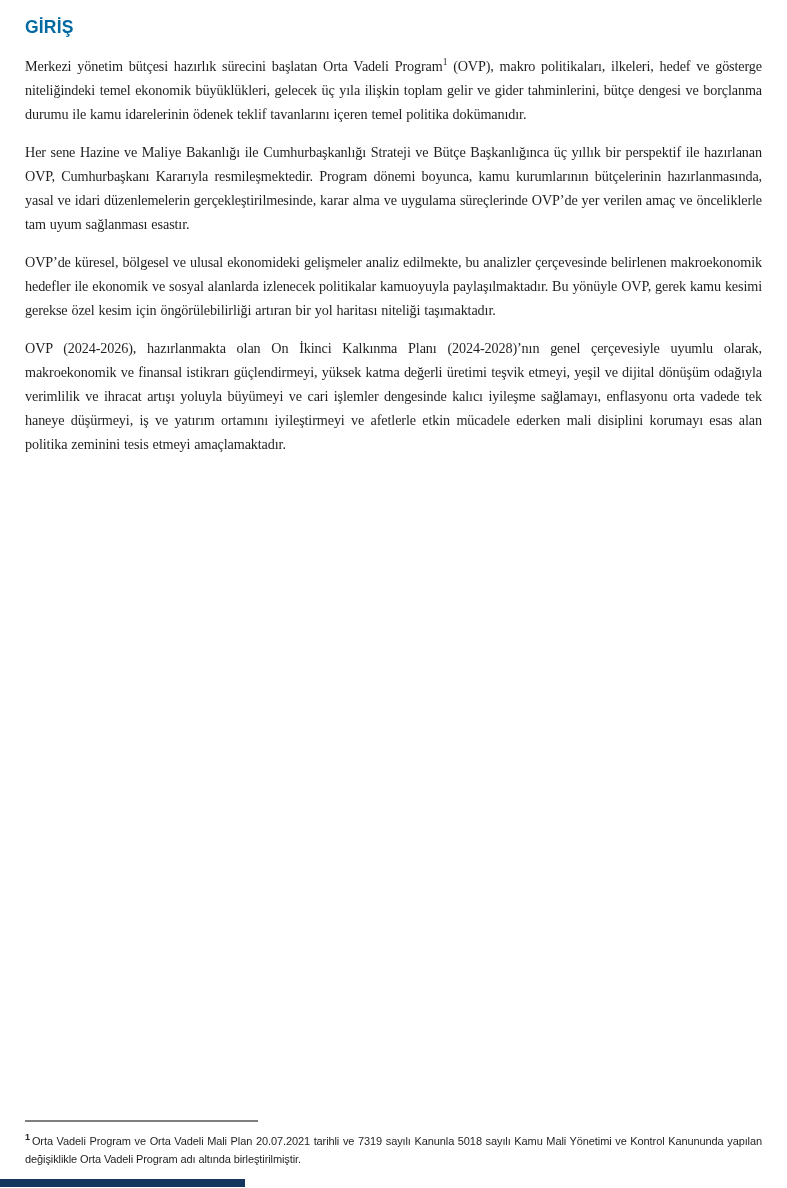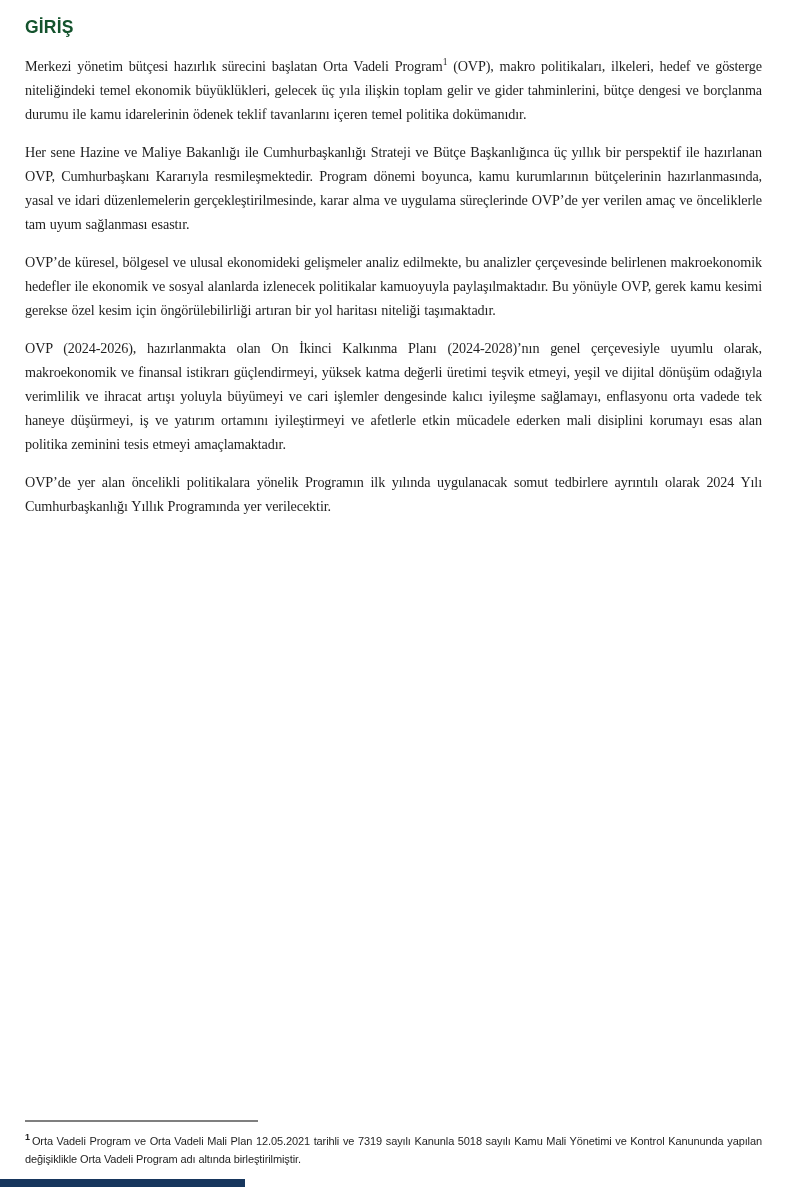--- a/index.html
+++ b/index.html
@@ -76,33 +76,32 @@
     height: 8px;
     background: #17365d;
   }
 </style>
 </head>
 <body>
 
 <div class="page">
   <div class="content">
 
-    <h1 class="doc-heading" style="color: #14532d; margin-top: 16px;">GİRİŞ</h1>
+    <h1 class="doc-heading" style="color: #0369a1; margin-top: 16px;">GİRİŞ</h1>
 
     <p class="body-par"><span>Merkezi yönetim bütçesi hazırlık sürecini başlatan Orta Vadeli Program</span><sup class="fn-ref">1</sup><span> (OVP), makro politikaları, ilkeleri, hedef ve gösterge niteliğindeki temel ekonomik büyüklükleri, gelecek üç yıla ilişkin toplam gelir ve gider tahminlerini, bütçe dengesi ve borçlanma durumu ile kamu idarelerinin ödenek teklif tavanlarını içeren temel politika dokümanıdır.</span></p>
 
     <p class="body-par">Her sene Hazine ve Maliye Bakanlığı ile Cumhurbaşkanlığı Strateji ve Bütçe Başkanlığınca üç yıllık bir perspektif ile hazırlanan OVP, Cumhurbaşkanı Kararıyla resmileşmektedir. Program dönemi boyunca, kamu kurumlarının bütçelerinin hazırlanmasında, yasal ve idari düzenlemelerin gerçekleştirilmesinde, karar alma ve uygulama süreçlerinde OVP’de yer verilen amaç ve önceliklerle tam uyum sağlanması esastır.</p>
 
     <p class="body-par">OVP’de küresel, bölgesel ve ulusal ekonomideki gelişmeler analiz edilmekte, bu analizler çerçevesinde belirlenen makroekonomik hedefler ile ekonomik ve sosyal alanlarda izlenecek politikalar kamuoyuyla paylaşılmaktadır. Bu yönüyle OVP, gerek kamu kesimi gerekse özel kesim için öngörülebilirliği artıran bir yol haritası niteliği taşımaktadır.</p>
 
     <p class="body-par">OVP (2024-2026), hazırlanmakta olan On İkinci Kalkınma Planı (2024-2028)’nın genel çerçevesiyle uyumlu olarak, makroekonomik ve finansal istikrarı güçlendirmeyi, yüksek katma değerli üretimi teşvik etmeyi, yeşil ve dijital dönüşüm odağıyla verimlilik ve ihracat artışı yoluyla büyümeyi ve cari işlemler dengesinde kalıcı iyileşme sağlamayı, enflasyonu orta vadede tek haneye düşürmeyi, iş ve yatırım ortamını iyileştirmeyi ve afetlerle etkin mücadele ederken mali disiplini korumayı esas alan politika zeminini tesis etmeyi amaçlamaktadır.</p>
 
-    <p class="body-par">OVP’de yer alan öncelikli politikalara yönelik Programın ilk yılında uygulanacak somut tedbirlere ayrıntılı olarak 2024 Yılı Cumhurbaşkanlığı Yıllık Programında yer verilecektir.</p>
 
   </div>
 
   <div class="footnote-area">
     <div class="footnote-separator" style="border-top-color: rgb(127, 127, 127);"></div>
-    <div class="footnote-text"><sup class="fn-ref">1</sup><span>Orta Vadeli Program ve Orta Vadeli Mali Plan 12.05.2021 tarihli ve 7319 sayılı Kanunla 5018 sayılı Kamu Mali Yönetimi ve Kontrol Kanununda yapılan değişiklikle Orta Vadeli Program adı altında birleştirilmiştir.</span></div>
+    <div class="footnote-text"><sup class="fn-ref">1</sup><span>Orta Vadeli Program ve Orta Vadeli Mali Plan 20.07.2021 tarihli ve 7319 sayılı Kanunla 5018 sayılı Kamu Mali Yönetimi ve Kontrol Kanununda yapılan değişiklikle Orta Vadeli Program adı altında birleştirilmiştir.</span></div>
   </div>
 
   <div class="footer-bar" style="background-color: rgb(23, 54, 93);"></div>
 </div>
 
 </body></html>

